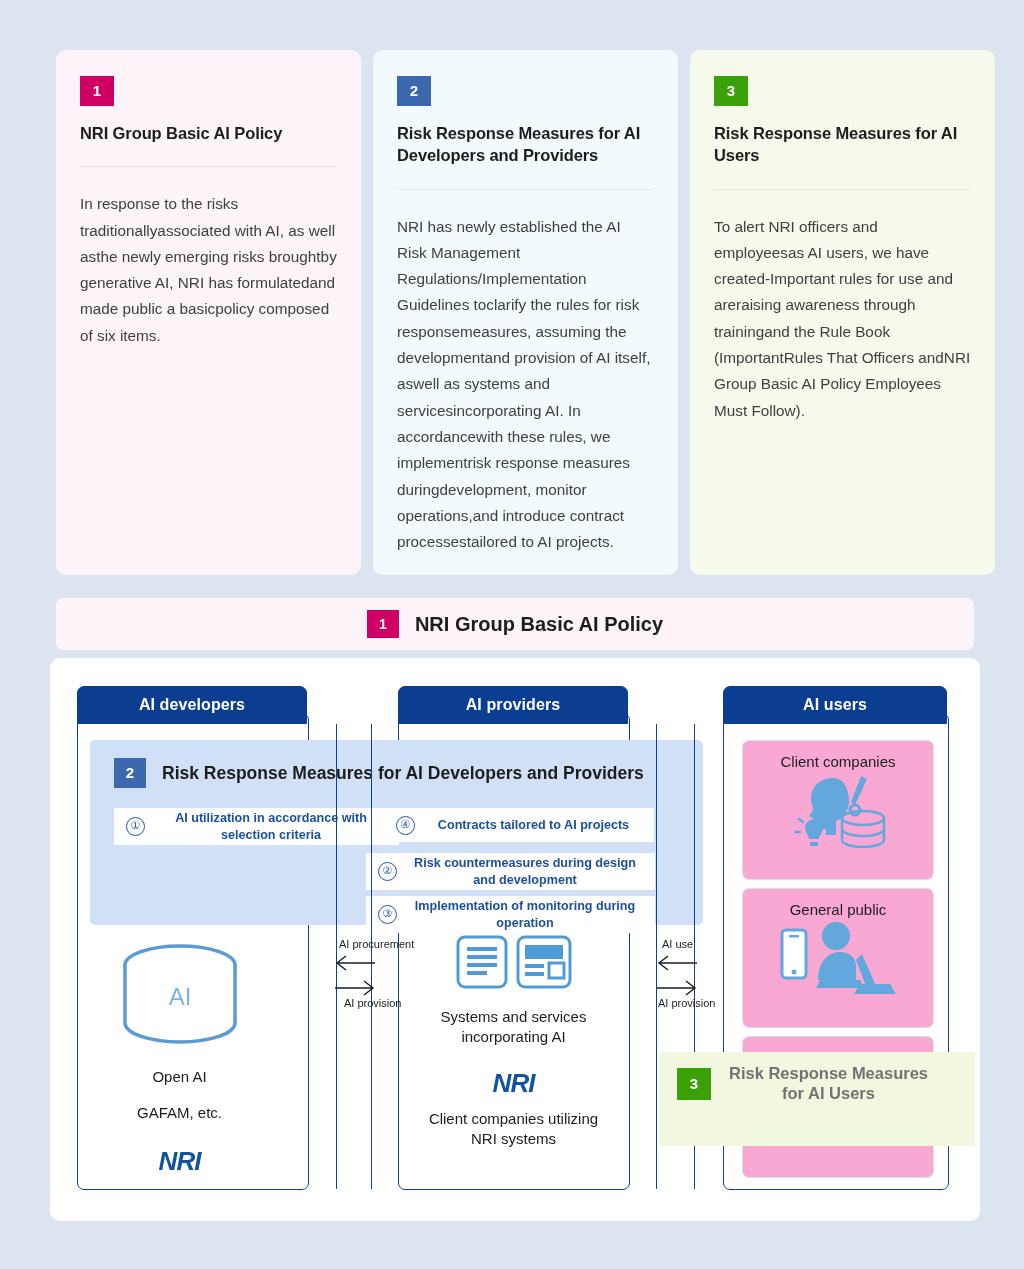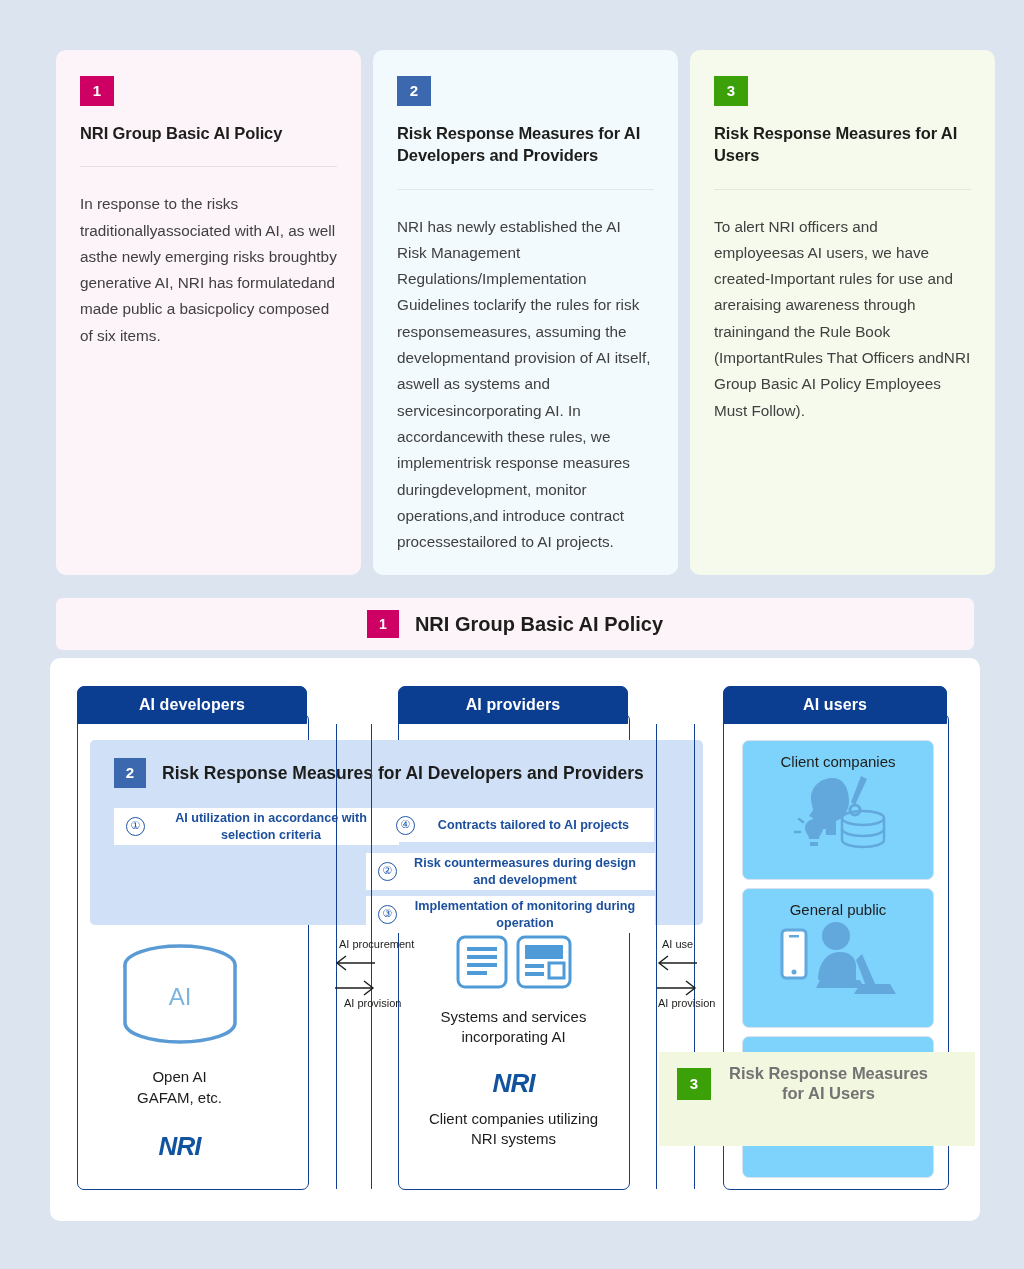--- a/index.html
+++ b/index.html
@@ -96,21 +96,21 @@
   .measure .mtxt{
     flex:1;text-align:center;color:#1c4f9c;font-weight:bold;font-size:12.6px;line-height:1.28;
   }
   #m1{left:64px;top:150px;width:285px;height:37px;}
   #m4{left:334px;top:150px;width:270px;height:34px;}
   #m2{left:316px;top:195px;width:289px;height:37px;}
   #m3{left:316px;top:238px;width:289px;height:37px;}
 
   
   .ucard{
-    position:absolute;border:1.2px solid #d8e2ee;border-radius:7px;background:#7dd3fc;
+    position:absolute;border:1.2px solid #d8e2ee;border-radius:7px;background:#f9a8d4;
     display:flex;flex-direction:column;align-items:center;
   }
   .ucard .ulabel{font-size:15px;color:#1d1d1b;margin-top:12px;}
   #u1{left:692px;top:82px;width:190px;height:138px;}
   #u2{left:692px;top:230px;width:190px;height:138px;}
   #u3{left:692px;top:378px;width:190px;height:140px;}
 
   
   .devbody{position:absolute;left:17px;top:285px;width:225px;text-align:center;}
   .provbody{position:absolute;left:351px;top:275px;width:225px;text-align:center;}
@@ -207,21 +207,21 @@
       <div class="mtxt">Implementation of monitoring during operation</div>
     </div>
 
     <div class="devbody">
       <svg width="130" height="108" viewBox="0 0 130 108">
         <ellipse cx="65" cy="22" rx="55" ry="19" fill="#fff" stroke="#5b9bd5" stroke-width="3.5"></ellipse>
         <path d="M10 22 L10 80 A55 19 0 0 0 120 80 L120 22" fill="#fff" stroke="#5b9bd5" stroke-width="3.5"></path>
         <text x="65" y="62" text-anchor="middle" font-family="Liberation Sans, sans-serif" font-size="24" fill="#7cb4e0">AI</text>
       </svg>
       <div class="bodytext">Open AI</div>
-      <div class="bodytext" style="margin-top:1px">GAFAM, etc.</div>
+      <div class="bodytext" style="margin-top:16px">GAFAM, etc.</div>
       <div class="nri-logo" style="margin-top:22px">NRI</div>
     </div>
 
     <div class="provbody">
       <svg width="120" height="58" viewBox="0 0 120 58">
         <rect x="4" y="4" width="48" height="50" rx="7" fill="#fff" stroke="#4e9bd8" stroke-width="3"></rect>
         <rect x="13" y="14" width="30" height="4" fill="#4e9bd8"></rect>
         <rect x="13" y="22" width="30" height="4" fill="#4e9bd8"></rect>
         <rect x="13" y="30" width="30" height="4" fill="#4e9bd8"></rect>
         <rect x="13" y="38" width="20" height="4" fill="#4e9bd8"></rect>

